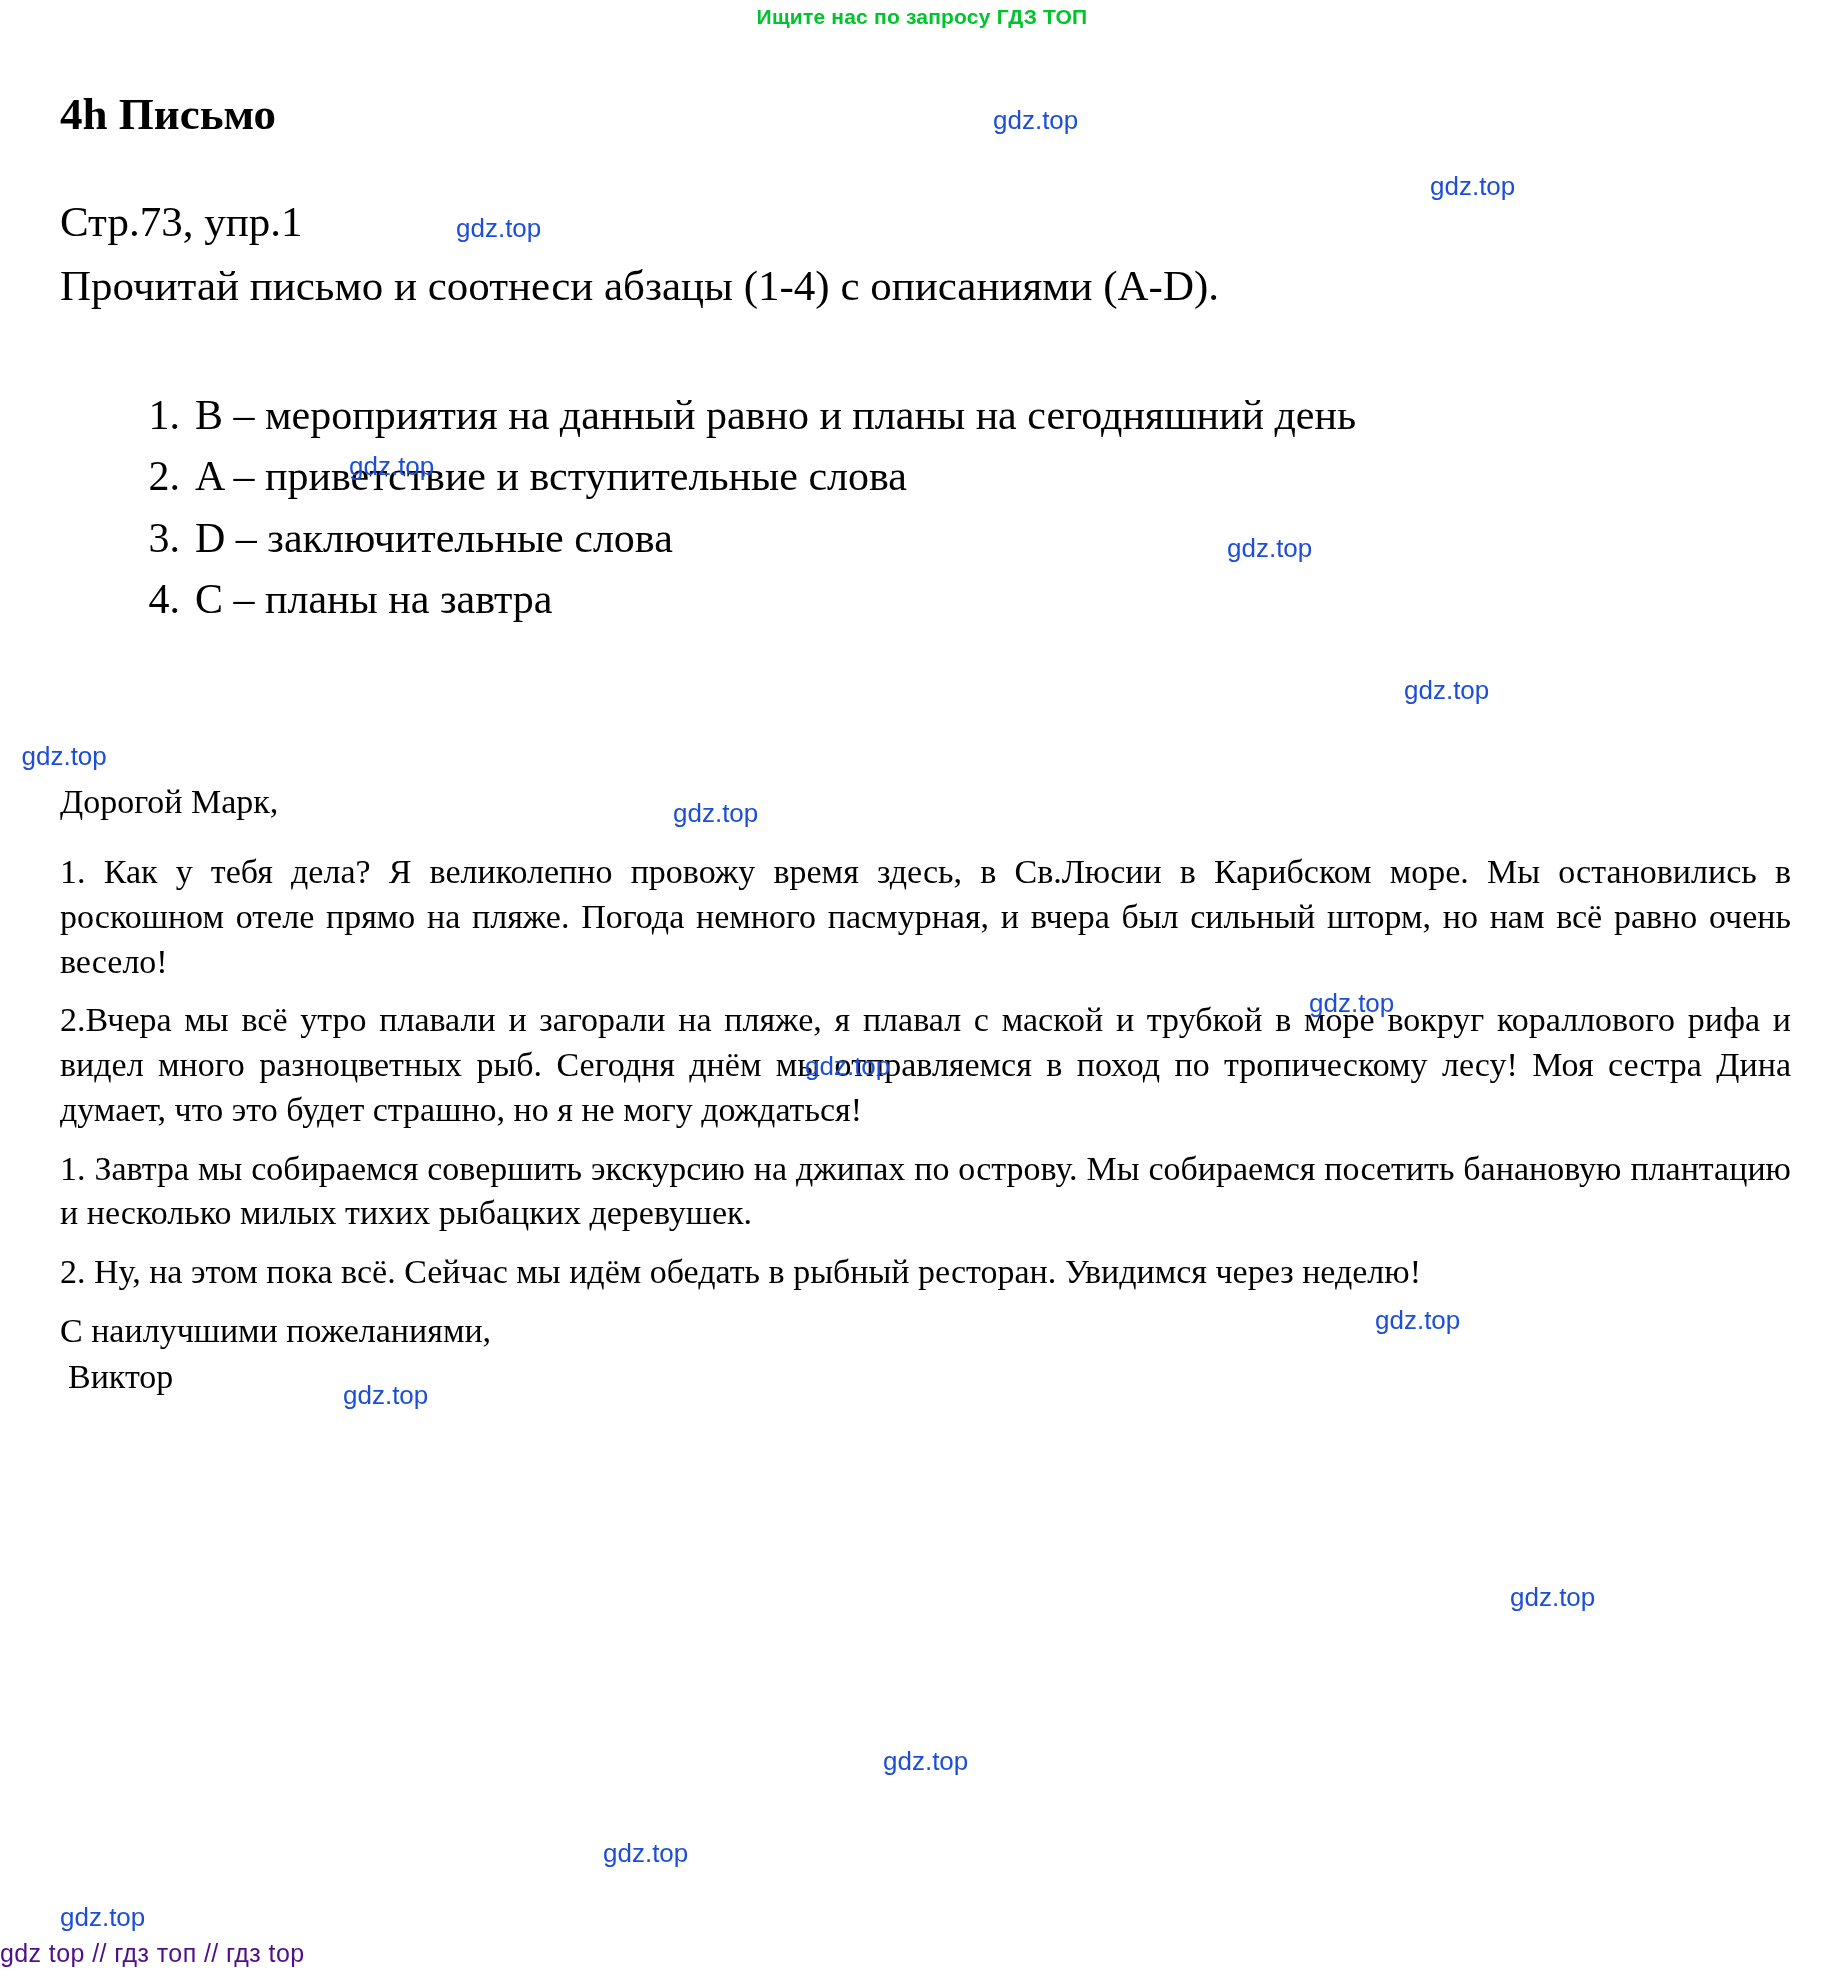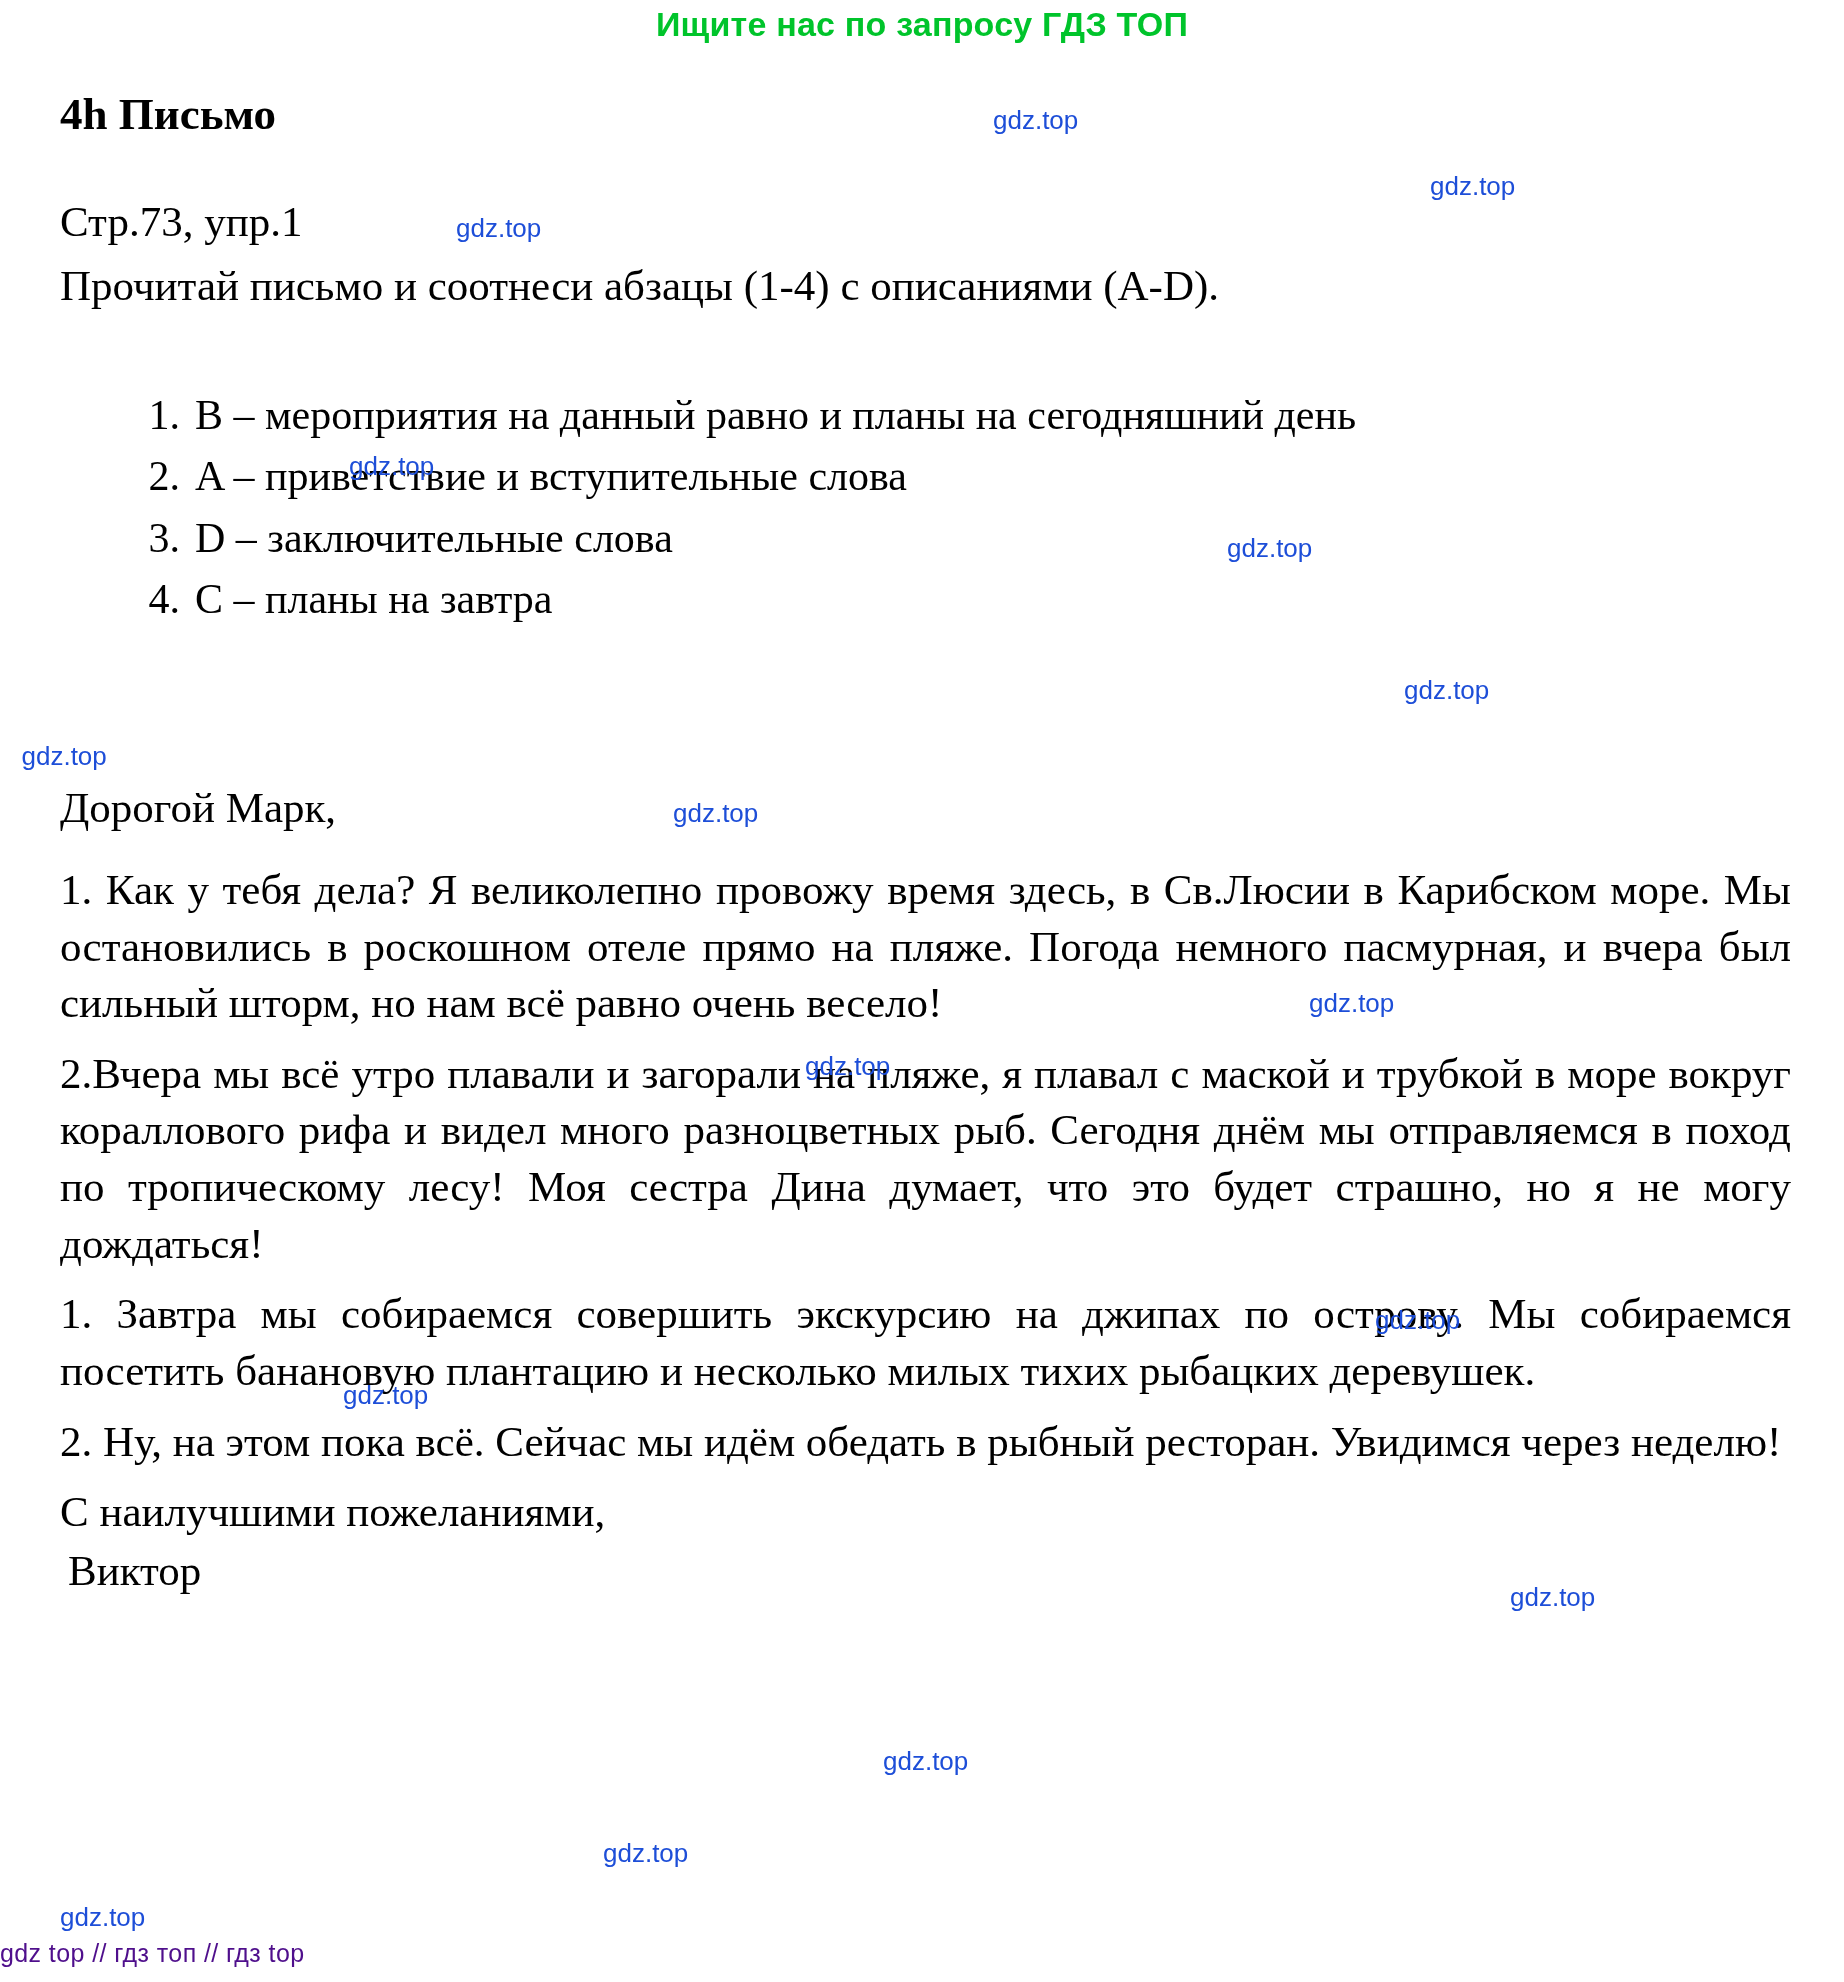--- a/index.html
+++ b/index.html
@@ -26,21 +26,21 @@
   }
 
   
   .promo-banner {
     position: absolute;
     top: 4.9px;
     left: 0;
     width: 1844px;
     text-align: center;
     font-family: "Liberation Sans", "DejaVu Sans", sans-serif;
-    font-size: 34px;
+    font-size: 21px;
     font-weight: 700;
     color: #00c42b;
     letter-spacing: 0.2px;
     white-space: nowrap;
   }
 
   
   .promo-footer {
     position: absolute;
     top: 1939px;
@@ -122,21 +122,21 @@
     text-align-last: left;
     width: 1592px;
   }
 
   
   .letter {
     position: absolute;
     top: 780px;
     left: 60px;
     width: 1731px;
-    font-size: 43px;
+    font-size: 34px;
     line-height: 1.32;
   }
   .letter p {
     margin: 0 0 13.7px 0;
     text-align: justify;
     text-align-last: left;
   }
   .letter p.plain {
     text-align: left;
   }

